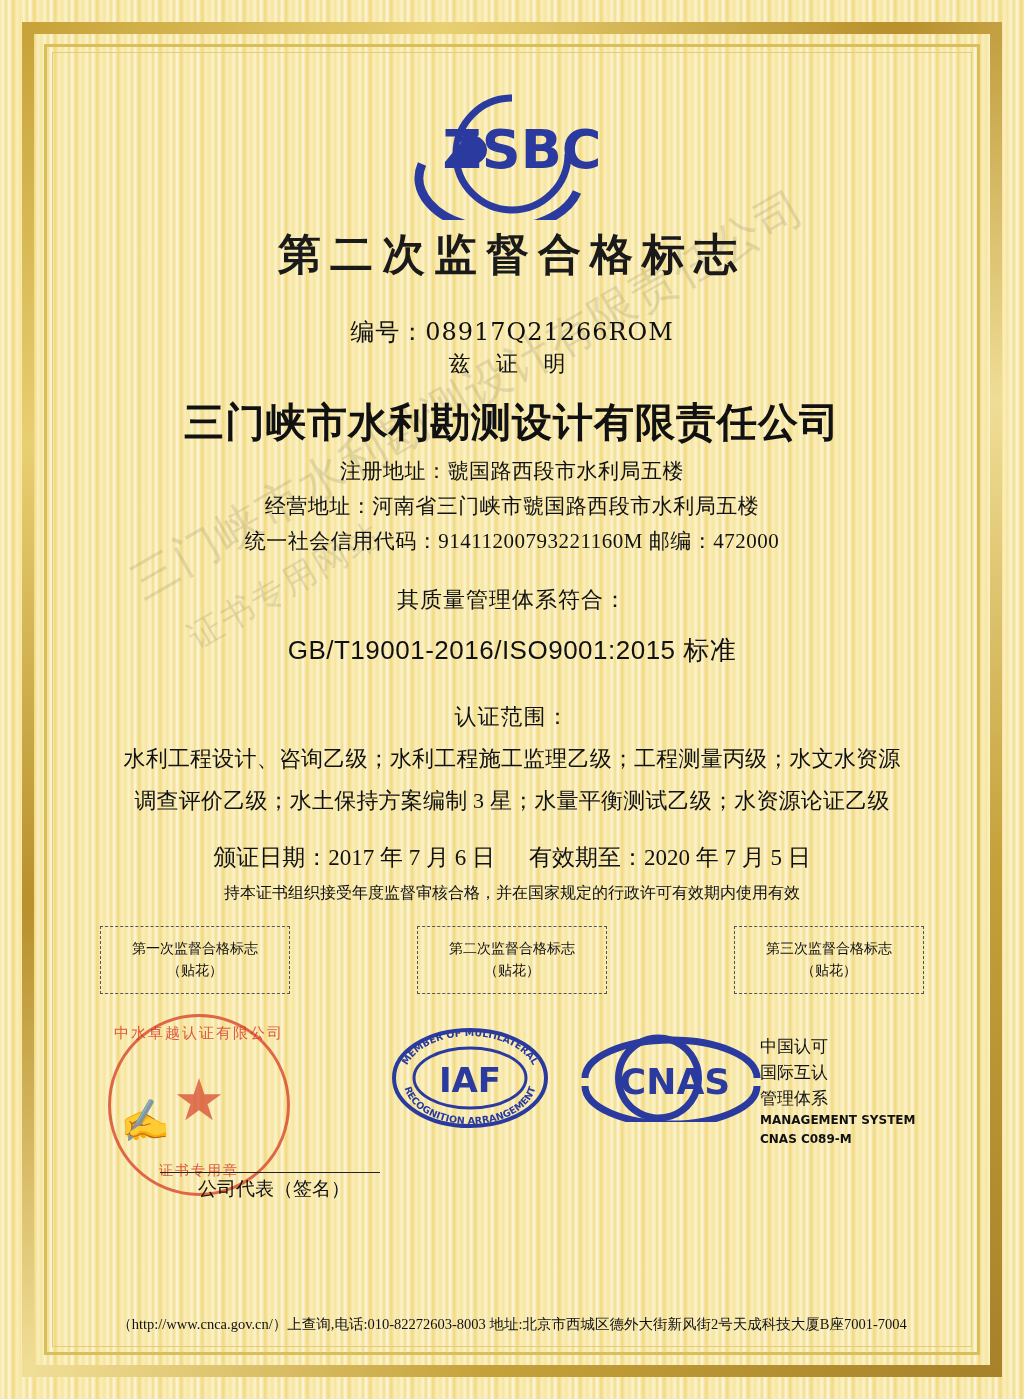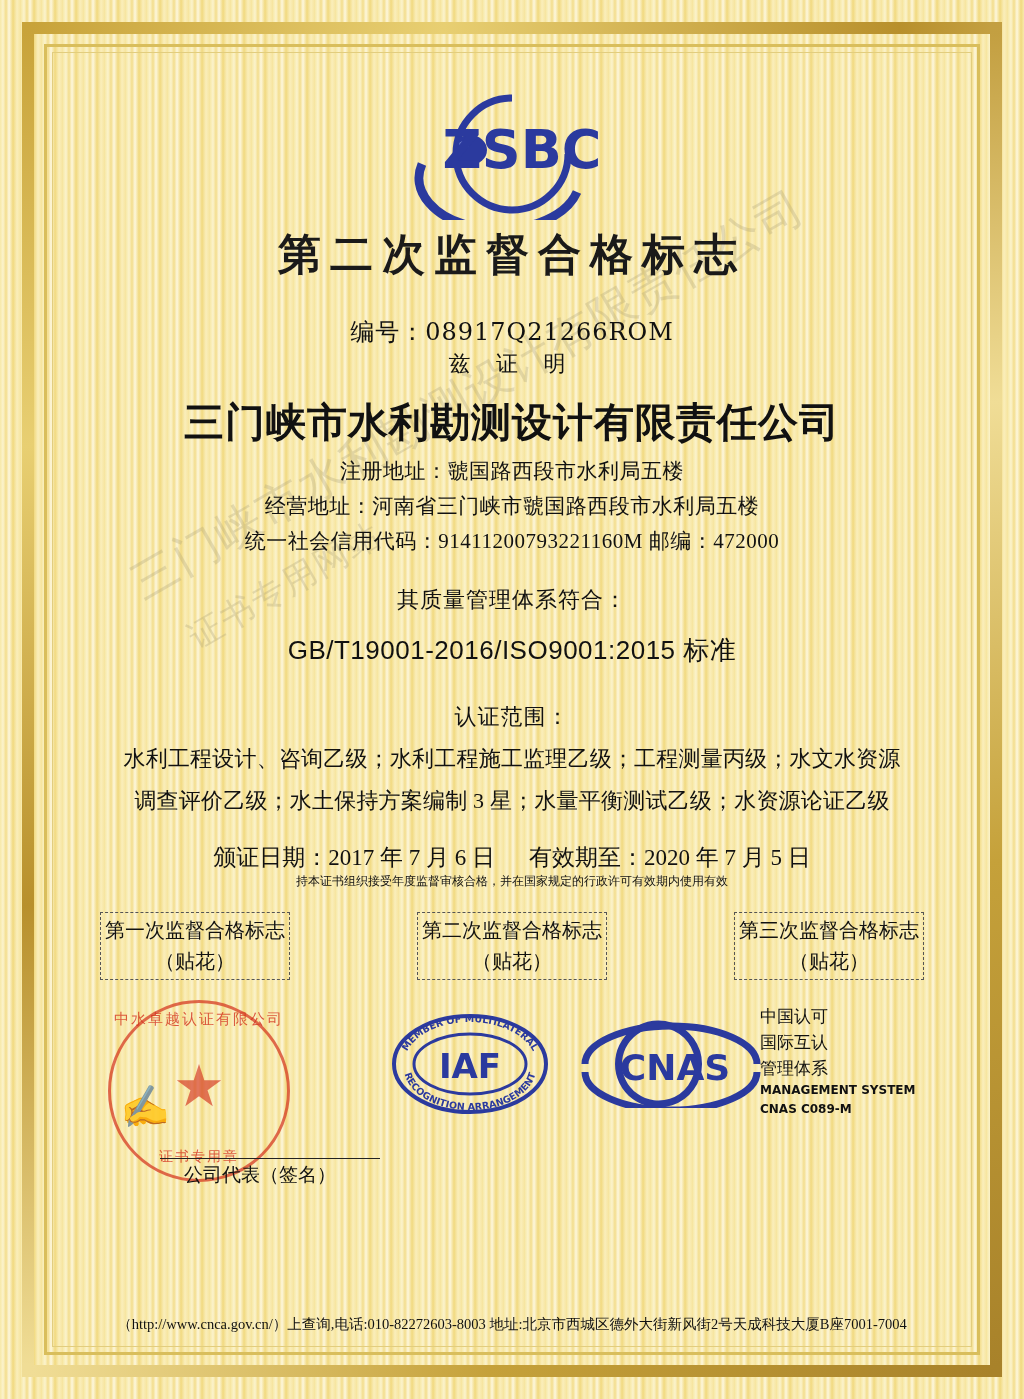--- a/index.html
+++ b/index.html
@@ -141,38 +141,39 @@
     color: #111;
     letter-spacing: 0.2px;
   }
   .dates {
     font-size: 23px;
     margin-top: 26px;
     color: #111;
   }
   .dates .gap { display: inline-block; width: 34px; }
   .note {
-    font-size: 12px;
+    font-size: 16px;
+    margin-top: 10px;
     color: #111;
   }
 
   .stamp-row {
     display: flex;
     justify-content: space-between;
     margin: 22px 40px 0 40px;
   }
   .stamp-box {
     width: 188px;
     height: 66px;
     border: 1px dashed #555;
     display: flex;
     flex-direction: column;
     align-items: center;
     justify-content: center;
-    font-size: 20px;
+    font-size: 14px;
     color: #111;
     line-height: 1.55;
   }
 
   .bottom {
     position: relative;
     margin-top: 18px;
     height: 180px;
   }
   .seal {
@@ -228,44 +229,45 @@
   }
   .sign-line {
     position: absolute;
     left: 100px;
     top: 160px;
     width: 220px;
     border-top: 1px solid #222;
   }
   .sign-label {
     position: absolute;
-    left: 124px;
+    left: 114px;
     top: 164px;
     font-size: 19px;
     color: #111;
+    padding-left: 24px;
   }
 
   .iaf {
     position: absolute;
     left: 330px;
     top: 14px;
     width: 160px;
     height: 104px;
   }
   .cnas {
     position: absolute;
     left: 515px;
     top: 22px;
     width: 162px;
     height: 88px;
   }
   .cnas-text {
     position: absolute;
     left: 700px;
-    top: 6px;
+    top: 22px;
     text-align: left;
     font-size: 17px;
     line-height: 1.52;
     color: #111;
   }
   .cnas-text .en {
     font-family: "DejaVu Sans", sans-serif;
     font-weight: bold;
     font-size: 12px;
   }

